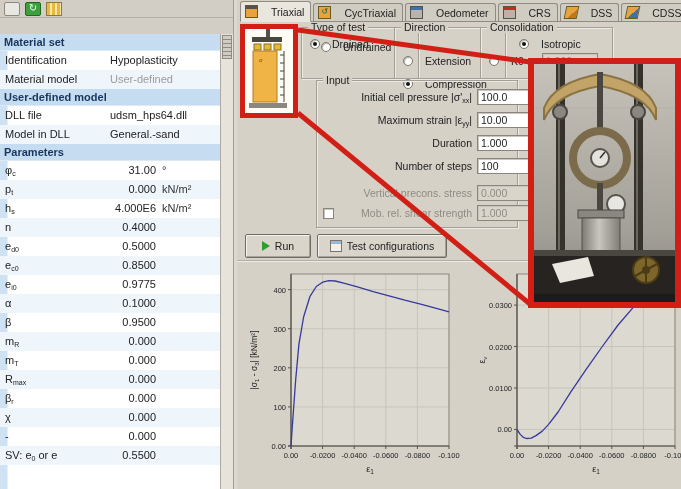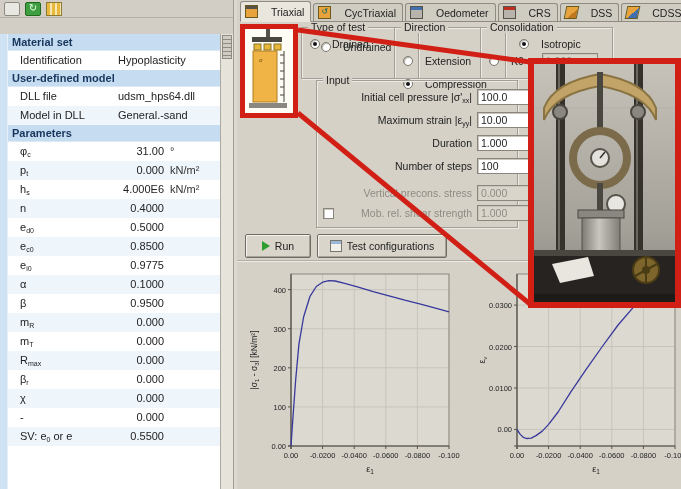--- a/index.html
+++ b/index.html
@@ -11,25 +11,25 @@
   .left-panel{position:absolute;left:0;top:0;width:233px;height:489px;background:#d2cec6;border-right:1px solid #a29e96;}
   .toolbar{height:17px;display:flex;align-items:center;gap:5px;padding-left:4px;background:#d2cec6;border-bottom:1px solid #b3afa7;}
   .tb-ic{width:14px;height:12px;position:relative;}
   .ic-copy{background:#e9e7e1;border:1px solid #8d897f;border-radius:2px;}
   .ic-export{background:#3f9e3f;border:1px solid #1e6b1e;border-radius:2px;color:#eaffea;font-size:10px;line-height:10px;text-align:center;}
   .ic-cols{border:1px solid #8d7a30;background:repeating-linear-gradient(90deg,#e8b83d 0 3px,#f6e6b0 3px 5px);}
   .grid-header{position:absolute;left:0;top:18px;right:12px;height:16px;display:flex;background:#d6d2ca;border-bottom:1px solid #96928a;}
   .gh-cell{box-sizing:border-box;border-right:1px solid #96928a;border-top:1px solid #fbfaf6;padding:1px 0 0 4px;font-size:10px;color:#333;}
   .table-body{position:absolute;left:0;top:34px;width:221px;bottom:0;background:#fff;overflow:hidden;}
   .blue-strip{position:absolute;left:0;top:0;width:7px;height:100%;background:#cfe2f4;border-right:1px solid #e7f0f9;}
-  .trow{position:relative;margin-left:8px;}
+  .trow{position:relative;}
   .trow.section{height:16px;line-height:16px;background:#c6dcf0;color:#17365d;font-weight:bold;padding-left:4px;border-bottom:1px solid #ddeaf6;}
   .trow.data{height:19px;line-height:19px;}
   .trow.data.alt{background:#eef5fb;}
-  .prop-cell{position:absolute;left:12px;white-space:nowrap;}
+  .prop-cell{position:absolute;left:5px;white-space:nowrap;}
   .val-left{position:absolute;left:110px;white-space:nowrap;}
   .val-right{position:absolute;left:60px;width:96px;text-align:right;white-space:nowrap;}
   .unit-cell{position:absolute;left:162px;white-space:nowrap;color:#333;}
   .muted{color:#9c9c9c;}
   .vscroll{position:absolute;right:0;top:34px;width:12px;bottom:0;background:#e6e3db;border-left:1px solid #aeaaa2;}
   .vthumb{margin:1px;height:22px;background:#cfccc4;border:1px solid #8f8b83;
           background-image:linear-gradient(#8f8b83 1px,transparent 1px);background-size:100% 4px;background-position:0 7px;background-repeat:repeat-y;}
   .splitter{position:absolute;left:234px;top:0;width:3px;height:489px;background:#dcd8d0;border-right:1px solid #b3afa7;}
 
   
@@ -91,20 +91,25 @@
       <div class="tb-ic ic-copy"></div>
       <div class="tb-ic ic-export">↻</div>
       <div class="tb-ic ic-cols"></div>
     </div>
     <div class="table-body">
       <div class="blue-strip"></div>
     <div class="trow section">Material set</div>
         <div class="trow data">
           <div class="prop-cell">Identification</div>
           <div class="val-left">Hypoplasticity</div>
+          <div class="unit-cell"></div>
+        </div>
+        <div class="trow data alt">
+          <div class="prop-cell">Material model</div>
+          <div class="val-left muted">User-defined</div>
           <div class="unit-cell"></div>
         </div>
         <div class="trow section">User-defined model</div>
         <div class="trow data">
           <div class="prop-cell">DLL file</div>
           <div class="val-left">udsm_hps64.dll</div>
           <div class="unit-cell"></div>
         </div>
         <div class="trow data alt">
           <div class="prop-cell">Model in DLL</div>

